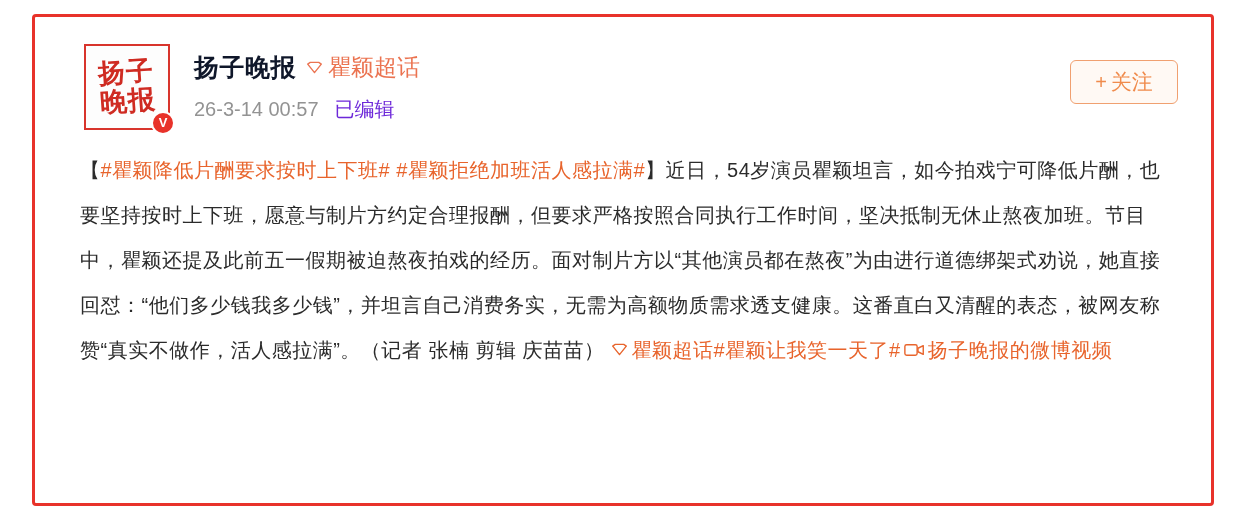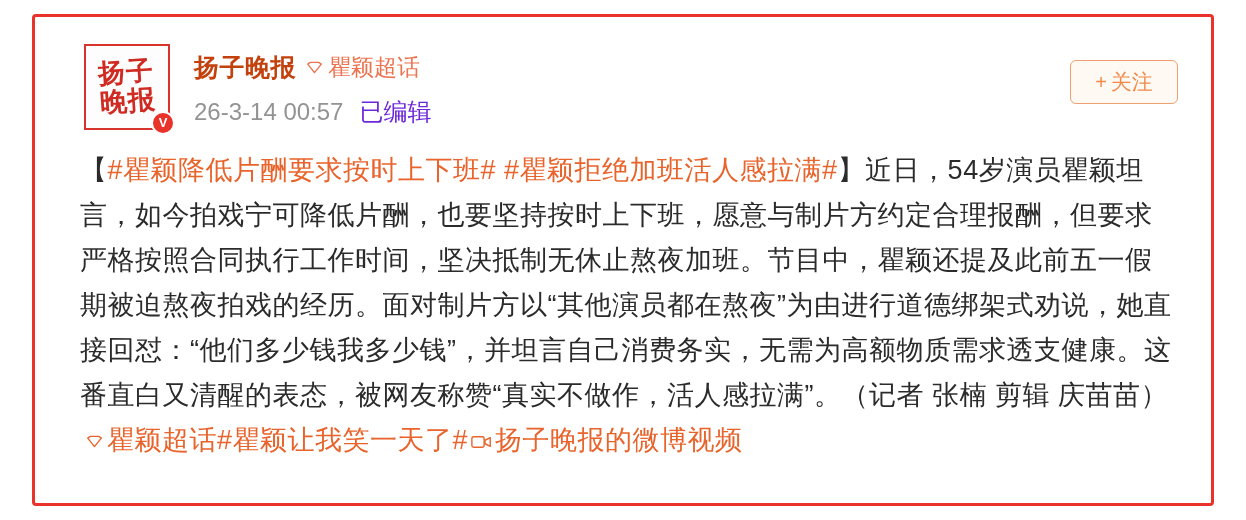--- a/index.html
+++ b/index.html
@@ -105,21 +105,21 @@
   }
   .name-row {
     display: flex;
     align-items: center;
     gap: 10px;
     height: 34px;
   }
   .username {
     font-size: 25px;
     font-weight: bold;
-    color: #c2410c;
+    color: #0f172a;
     letter-spacing: 0.5px;
   }
   .supertopic {
     display: inline-flex;
     align-items: center;
     gap: 5px;
     color: #eb7350;
     font-size: 23px;
   }
   .supertopic .st-icon {
@@ -129,21 +129,21 @@
     position: relative;
   }
   .supertopic .st-icon svg { display: block; }
 
   .meta-row {
     margin-top: 12px;
     display: flex;
     align-items: center;
     gap: 16px;
     color: #939393;
-    font-size: 24px;
+    font-size: 20px;
   }
   .meta-edited {
     color: #6d28d9;
   }
 
   .follow-btn {
     position: absolute;
     right: 4px;
     top: 20px;
     display: inline-flex;
@@ -164,21 +164,21 @@
   .follow-btn .plus {
     font-size: 20px;
     line-height: 1;
     margin-right: 2px;
   }
 
   .post-body {
     margin-top: 4px;
     padding-left: 16px;
     padding-right: 10px;
-    font-size: 27px;
+    font-size: 20px;
     line-height: 45px;
     color: #2b2b2b;
     letter-spacing: 0.5px;
     word-break: break-all;
     font-family: "Liberation Sans", sans-serif;
   }
   .hl {
     color: #e8642c;
   }
   .video-icon {

